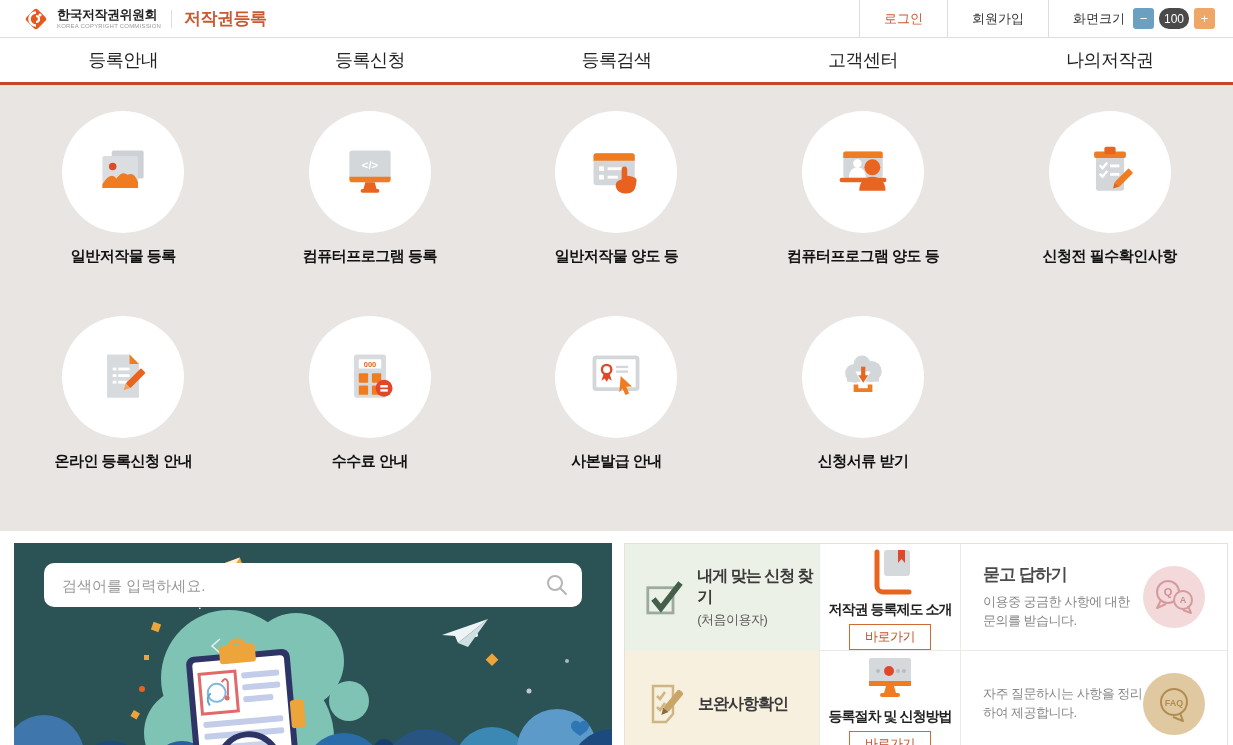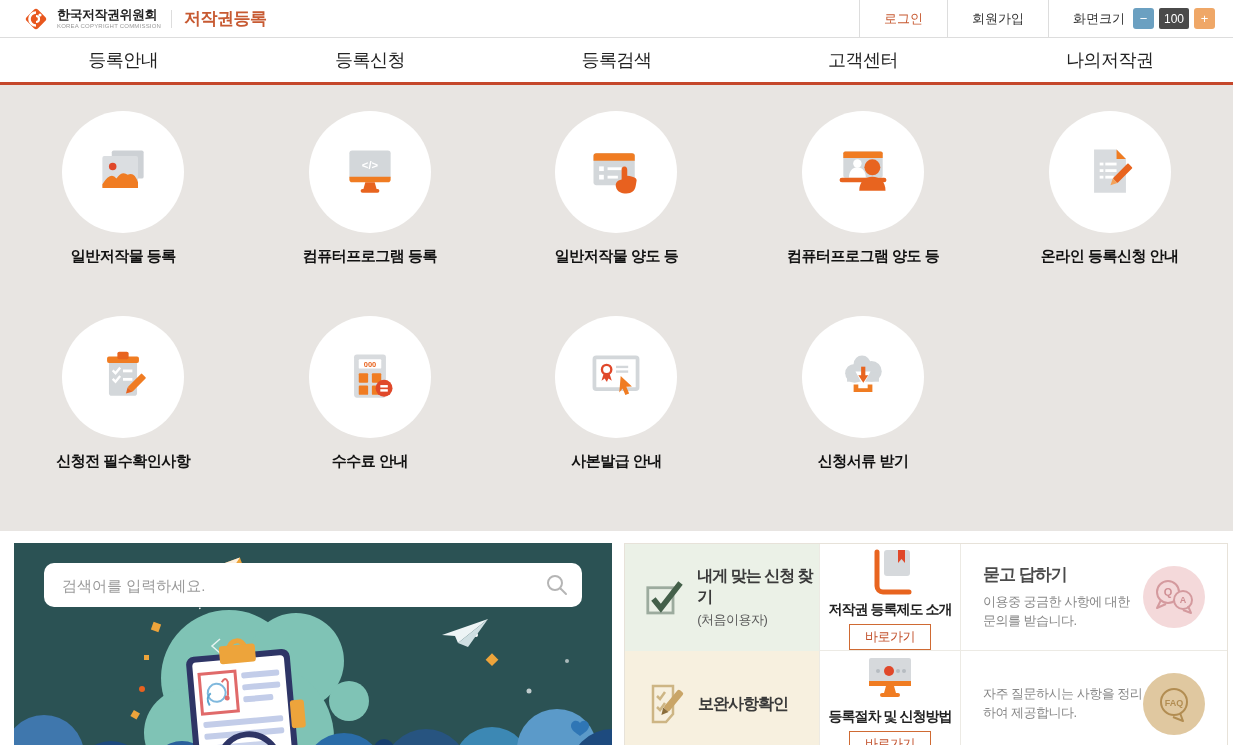--- a/index.html
+++ b/index.html
@@ -21,21 +21,21 @@
   .hitem { display:flex; align-items:center; padding:0 24px; border-left:1px solid #ddd;
     font-size:13px; color:#333; cursor:pointer; text-decoration:none; }
   .hitem.login { color:#c75a32; }
   .screen-size { display:flex; align-items:center; gap:5px; padding-right:18px; }
   .screen-size .lbl { font-size:13px; color:#333; margin-right:3px; }
   .szbtn { width:21px; height:21px; border:none; color:#fff; font-size:13px; line-height:21px;
     text-align:center; border-radius:3px; cursor:pointer; padding:0; }
   .sz-minus { background:#6ba0c1; }
   .sz-plus { background:#efa767; }
   .sz-val { min-width:30px; height:21px; background:#4a4a4a; color:#fff; font-size:12px;
-    display:flex; align-items:center; justify-content:center; border-radius:2px; }
+    display:flex; align-items:center; justify-content:center; border-radius:10px; }
 
   
   .nav { height:47px; display:grid; grid-template-columns:repeat(5,1fr);
     border-bottom:3px solid #c5472b; }
   .nav-item { display:flex; align-items:center; justify-content:center; font-size:18px;
     color:#222; letter-spacing:-0.5px; cursor:pointer; }
 
   
   .tiles { height:446px; background:#e8e5e2; padding-top:26px;
     display:grid; grid-template-columns:repeat(5,1fr); grid-auto-rows:min-content; row-gap:50px; }
@@ -175,54 +175,54 @@
           <circle cx="42" cy="27" r="8.5" fill="#e8641f"></circle>
           <path d="M28 52 c0 -10 6 -15 14 -15 c8 0 14 5 14 15 Z" fill="#e8641f"></path>
         </svg>
       </div>
       <div class="tile-label">컴퓨터프로그램 양도 등</div>
     </div>
 
     <div class="tile">
       <div class="tile-circle">
         <svg viewBox="0 0 64 64" width="60" height="60">
+          <rect x="17" y="14" width="30" height="38" rx="3" fill="#d3d7da"></rect>
+          <rect x="15" y="10" width="34" height="7" rx="2" fill="#f07c22"></rect>
+          <rect x="26" y="5" width="12" height="8" rx="2" fill="#e8641f"></rect>
+          <polyline points="21,25 24,28 29,22" stroke="#fff" stroke-width="2.5" fill="none"></polyline>
+          <rect x="32" y="24" width="10" height="3" fill="#fff"></rect>
+          <polyline points="21,34 24,37 29,31" stroke="#fff" stroke-width="2.5" fill="none"></polyline>
+          <rect x="32" y="33" width="10" height="3" fill="#fff"></rect>
+          <g transform="rotate(45 44 40)">
+            <rect x="41" y="26" width="7" height="21" rx="1" fill="#f07c22"></rect>
+            <path d="M41 47 h7 l-3.5 6 Z" fill="#e8641f"></path>
+          </g>
+        </svg>
+      </div>
+      <div class="tile-label">신청전 필수확인사항</div>
+    </div>
+
+    <div class="tile">
+      <div class="tile-circle">
+        <svg viewBox="0 0 64 64" width="60" height="60">
           <path d="M15 8 h24 l10 10 v36 h-34 Z" fill="#d8dbde"></path>
           <path d="M39 8 l10 10 h-10 Z" fill="#f07c22"></path>
           <rect x="21" y="22" width="4" height="3" fill="#fff"></rect>
             <rect x="27" y="22" width="12" height="3" fill="#fff"></rect>
           <rect x="21" y="29" width="4" height="3" fill="#fff"></rect>
             <rect x="27" y="29" width="12" height="3" fill="#fff"></rect>
           <rect x="21" y="36" width="4" height="3" fill="#fff"></rect>
             <rect x="27" y="36" width="9" height="3" fill="#fff"></rect>
           <g transform="rotate(45 42 36)">
             <rect x="39" y="20" width="7" height="23" rx="1" fill="#e8641f"></rect>
             <path d="M39 43 h7 l-3.5 7 Z" fill="#f4a259"></path>
           </g>
         </svg>
       </div>
       <div class="tile-label">온라인 등록신청 안내</div>
-    </div>
-
-    <div class="tile">
-      <div class="tile-circle">
-        <svg viewBox="0 0 64 64" width="60" height="60">
-          <rect x="17" y="14" width="30" height="38" rx="3" fill="#d3d7da"></rect>
-          <rect x="15" y="10" width="34" height="7" rx="2" fill="#f07c22"></rect>
-          <rect x="26" y="5" width="12" height="8" rx="2" fill="#e8641f"></rect>
-          <polyline points="21,25 24,28 29,22" stroke="#fff" stroke-width="2.5" fill="none"></polyline>
-          <rect x="32" y="24" width="10" height="3" fill="#fff"></rect>
-          <polyline points="21,34 24,37 29,31" stroke="#fff" stroke-width="2.5" fill="none"></polyline>
-          <rect x="32" y="33" width="10" height="3" fill="#fff"></rect>
-          <g transform="rotate(45 44 40)">
-            <rect x="41" y="26" width="7" height="21" rx="1" fill="#f07c22"></rect>
-            <path d="M41 47 h7 l-3.5 6 Z" fill="#e8641f"></path>
-          </g>
-        </svg>
-      </div>
-      <div class="tile-label">신청전 필수확인사항</div>
     </div>
 
     <div class="tile">
       <div class="tile-circle">
         <svg viewBox="0 0 64 64" width="60" height="60">
           <rect x="15" y="8" width="34" height="46" rx="3" fill="#d8dbde"></rect>
           <rect x="20" y="13" width="24" height="10" rx="1" fill="#fff"></rect>
           <text x="32" y="21" text-anchor="middle" font-size="8" font-weight="bold" fill="#e8641f">000</text>
           <rect x="20" y="28" width="10" height="10" rx="1" fill="#f07c22"></rect>
           <rect x="34" y="28" width="10" height="10" rx="1" fill="#f07c22"></rect>

